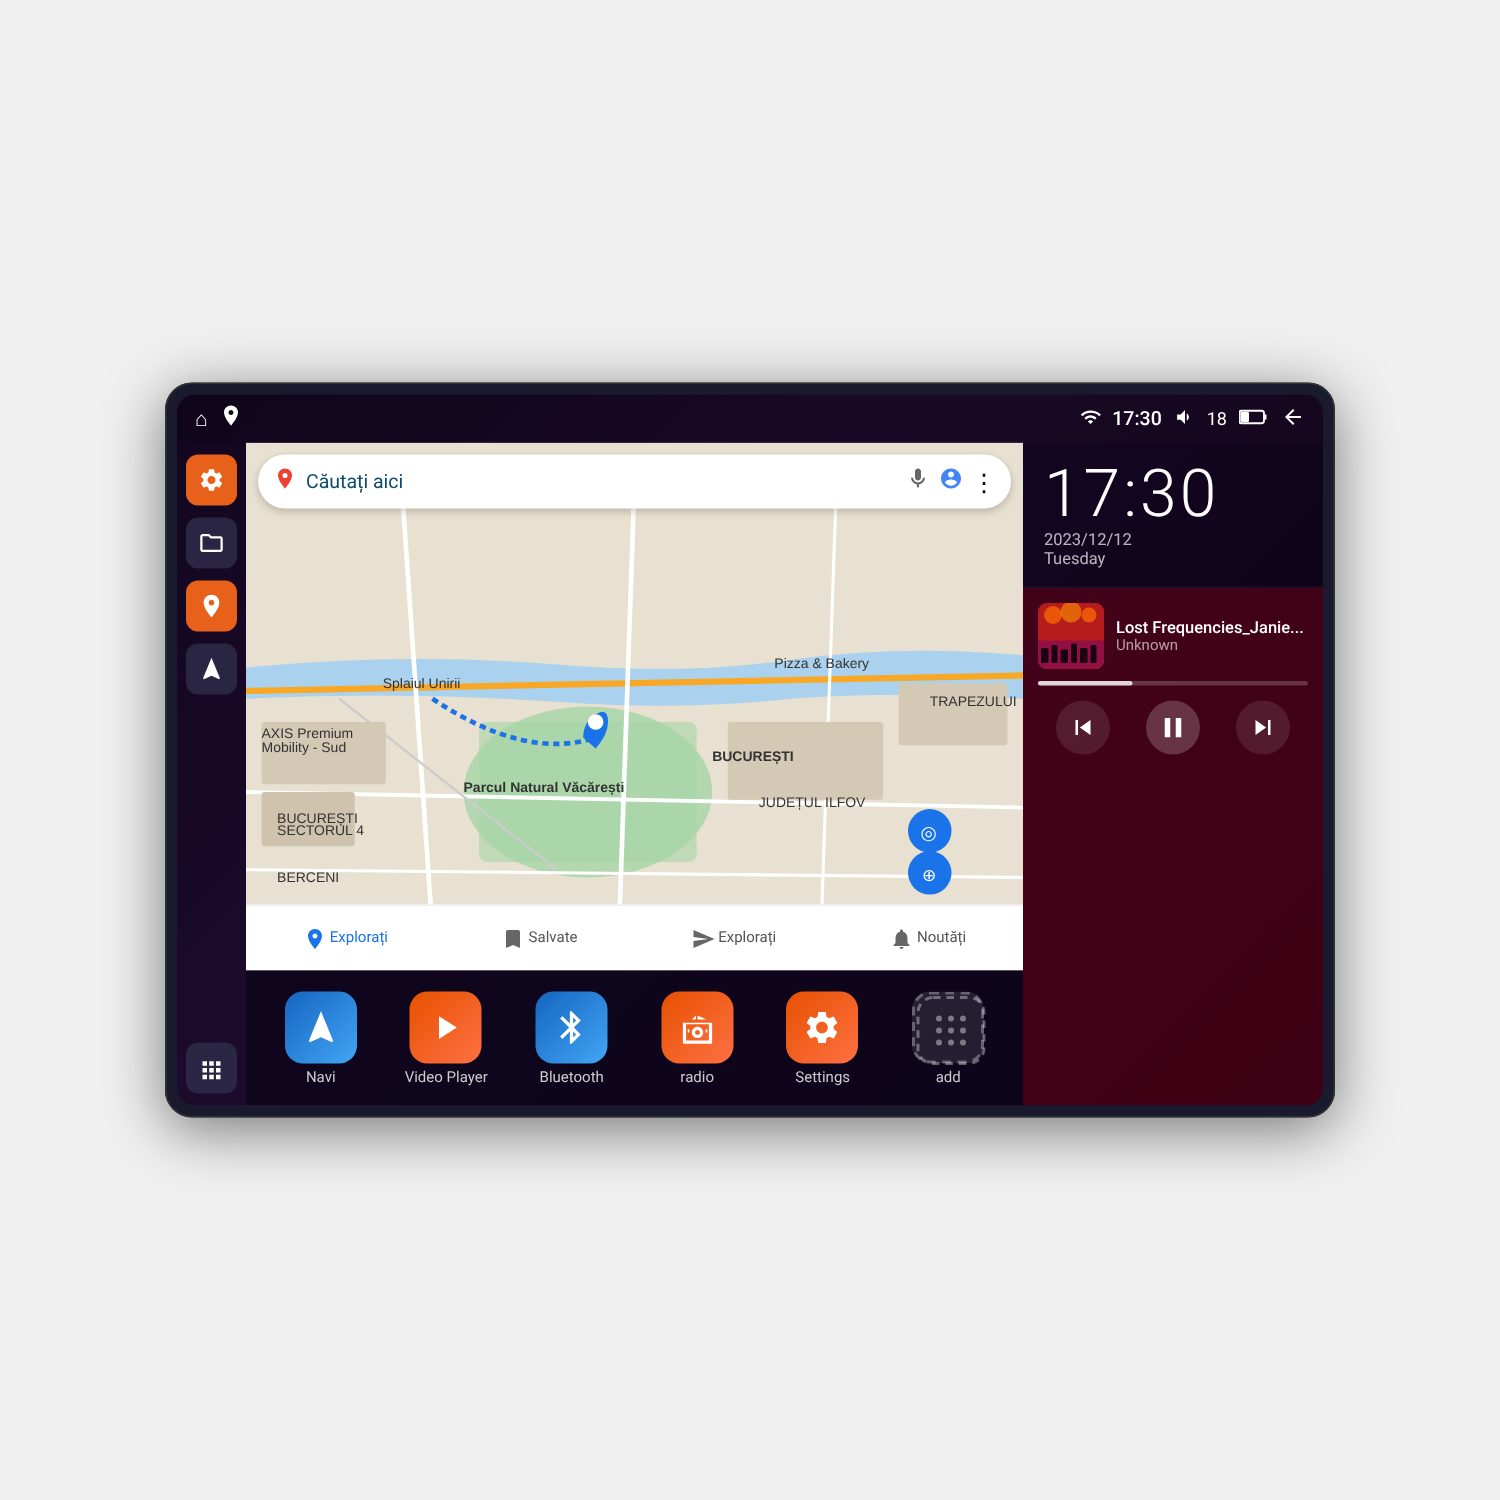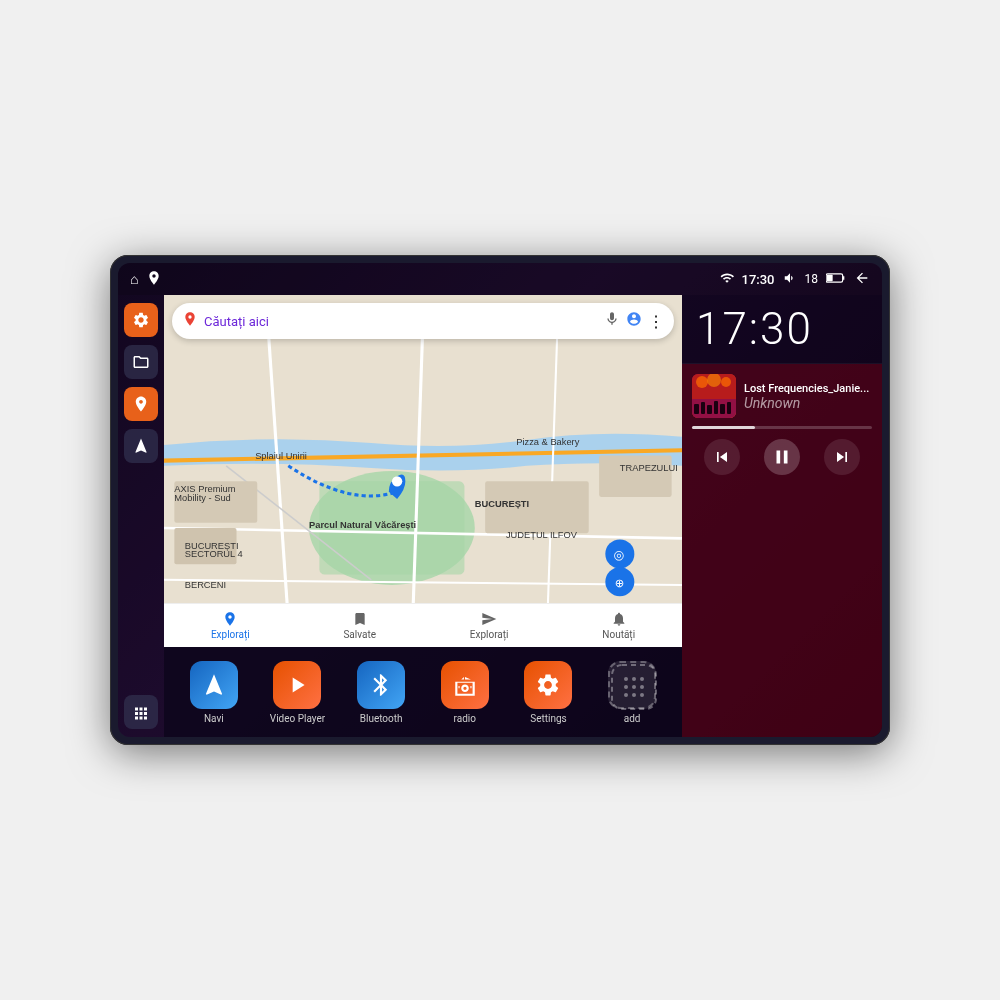--- a/index.html
+++ b/index.html
@@ -165,39 +165,39 @@
       display: flex;
       align-items: center;
       padding: 0 10px;
       gap: 6px;
       box-shadow: 0 2px 6px rgba(0,0,0,0.2);
     }
 
     .map-search-text {
       flex: 1;
       font-size: 13px;
-      color: #6d28d9;
+      color: #0c4a6e;
     }
 
     .map-bottom-bar {
       position: absolute;
       bottom: 0;
       left: 0;
       right: 0;
       height: 44px;
       background: white;
       display: flex;
       align-items: center;
       justify-content: space-around;
       border-top: 1px solid #eee;
     }
 
     .map-bottom-item {
       display: flex;
-      flex-direction: column;
+      flex-direction: row;
       align-items: center;
       gap: 2px;
       font-size: 10px;
       color: #555;
       cursor: pointer;
     }
 
     .map-bottom-item.active { color: #1a73e8; }
 
     
@@ -319,23 +319,22 @@
     .music-title {
       font-size: 11px;
       color: white;
       font-weight: 500;
       white-space: nowrap;
       overflow: hidden;
       text-overflow: ellipsis;
     }
 
     .music-artist {
-      font-size: 14px;
+      font-size: 10px;
       color: rgba(255,255,255,0.6);
-      font-style: italic;
     }
 
     .music-progress-bar {
       height: 3px;
       background: rgba(255,255,255,0.2);
       border-radius: 2px;
       margin-bottom: 10px;
     }
 
     .music-progress-fill {
@@ -636,20 +635,24 @@
             <span class="app-icon-label">add</span>
           </div>
 
         </div>
       </div>
 
       <div class="right-panel">
 
         <div class="clock-widget">
           <div class="clock-time">17:30</div>
+          <div class="clock-date">
+            <span>2023/12/12</span><br>
+            <span>Tuesday</span>
+          </div>
         </div>
 
         <div class="music-widget">
           <div class="music-info-row">
             <div class="music-album-art">
               <div class="music-album-art-inner">
 
                 <svg width="44" height="44" viewBox="0 0 44 44">
                   <rect width="44" height="44" fill="#b71c1c"></rect>
                   <rect x="0" y="25" width="44" height="19" fill="#880e4f" opacity="0.8"></rect>

